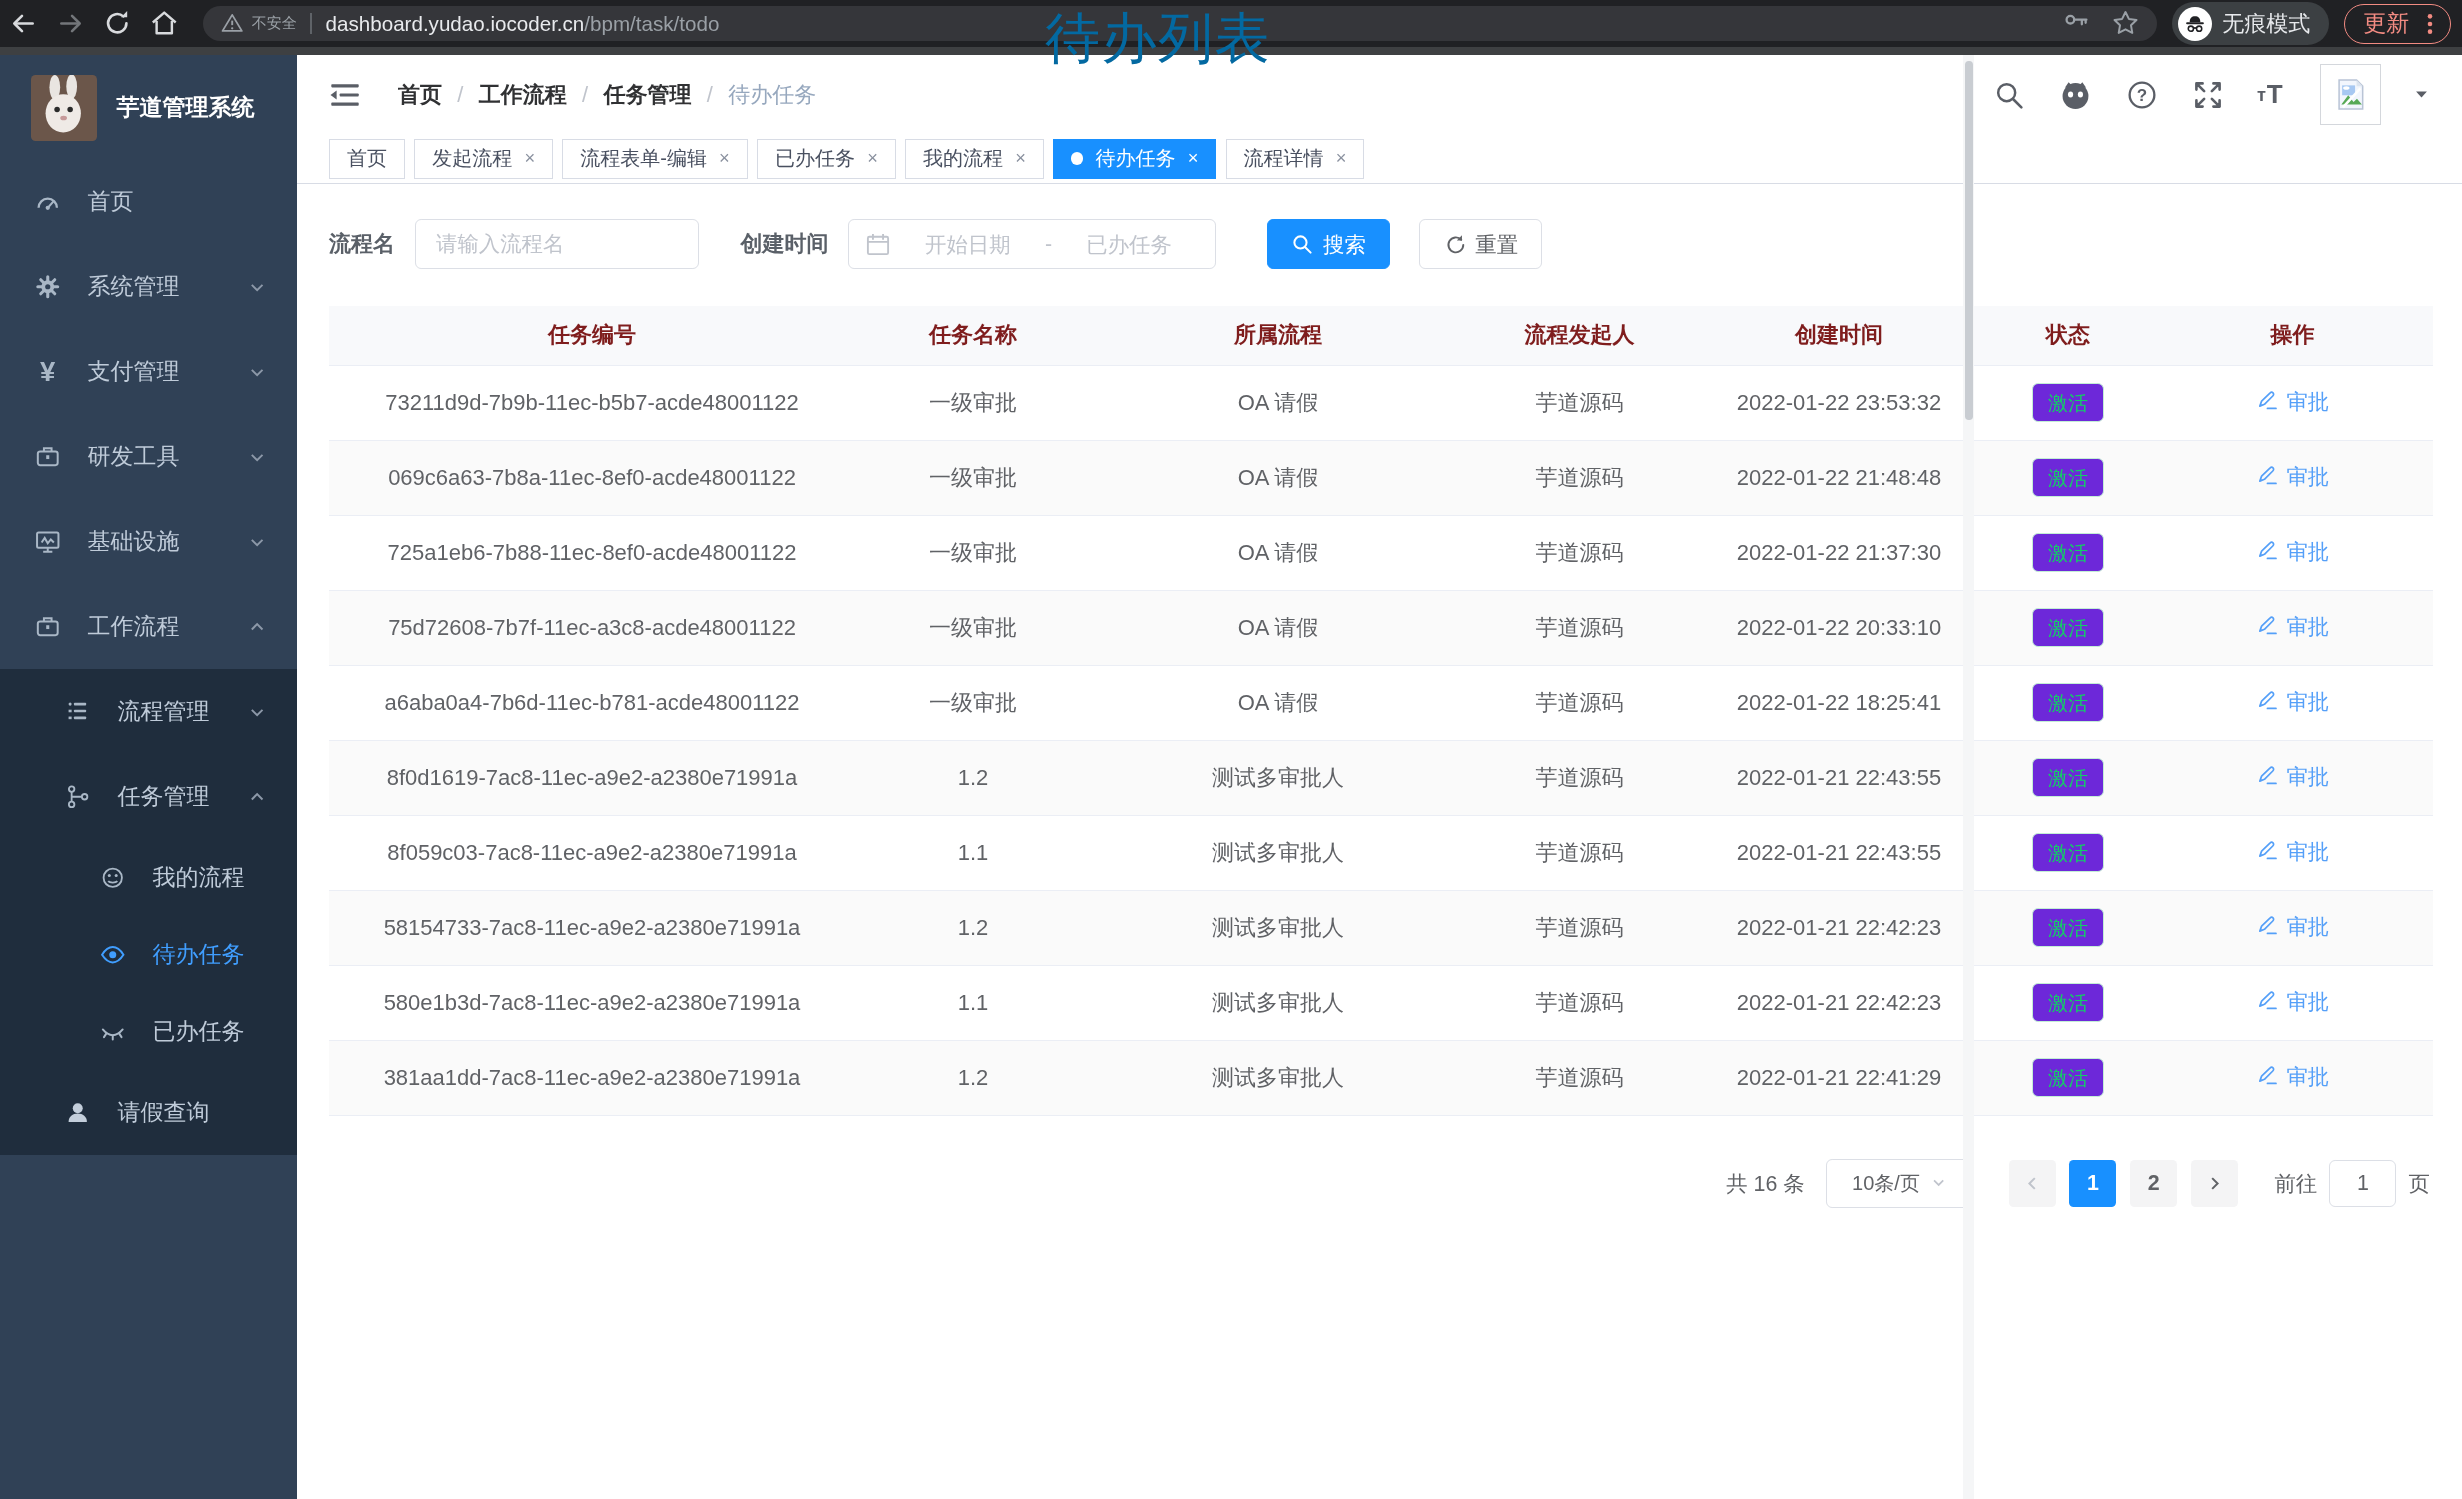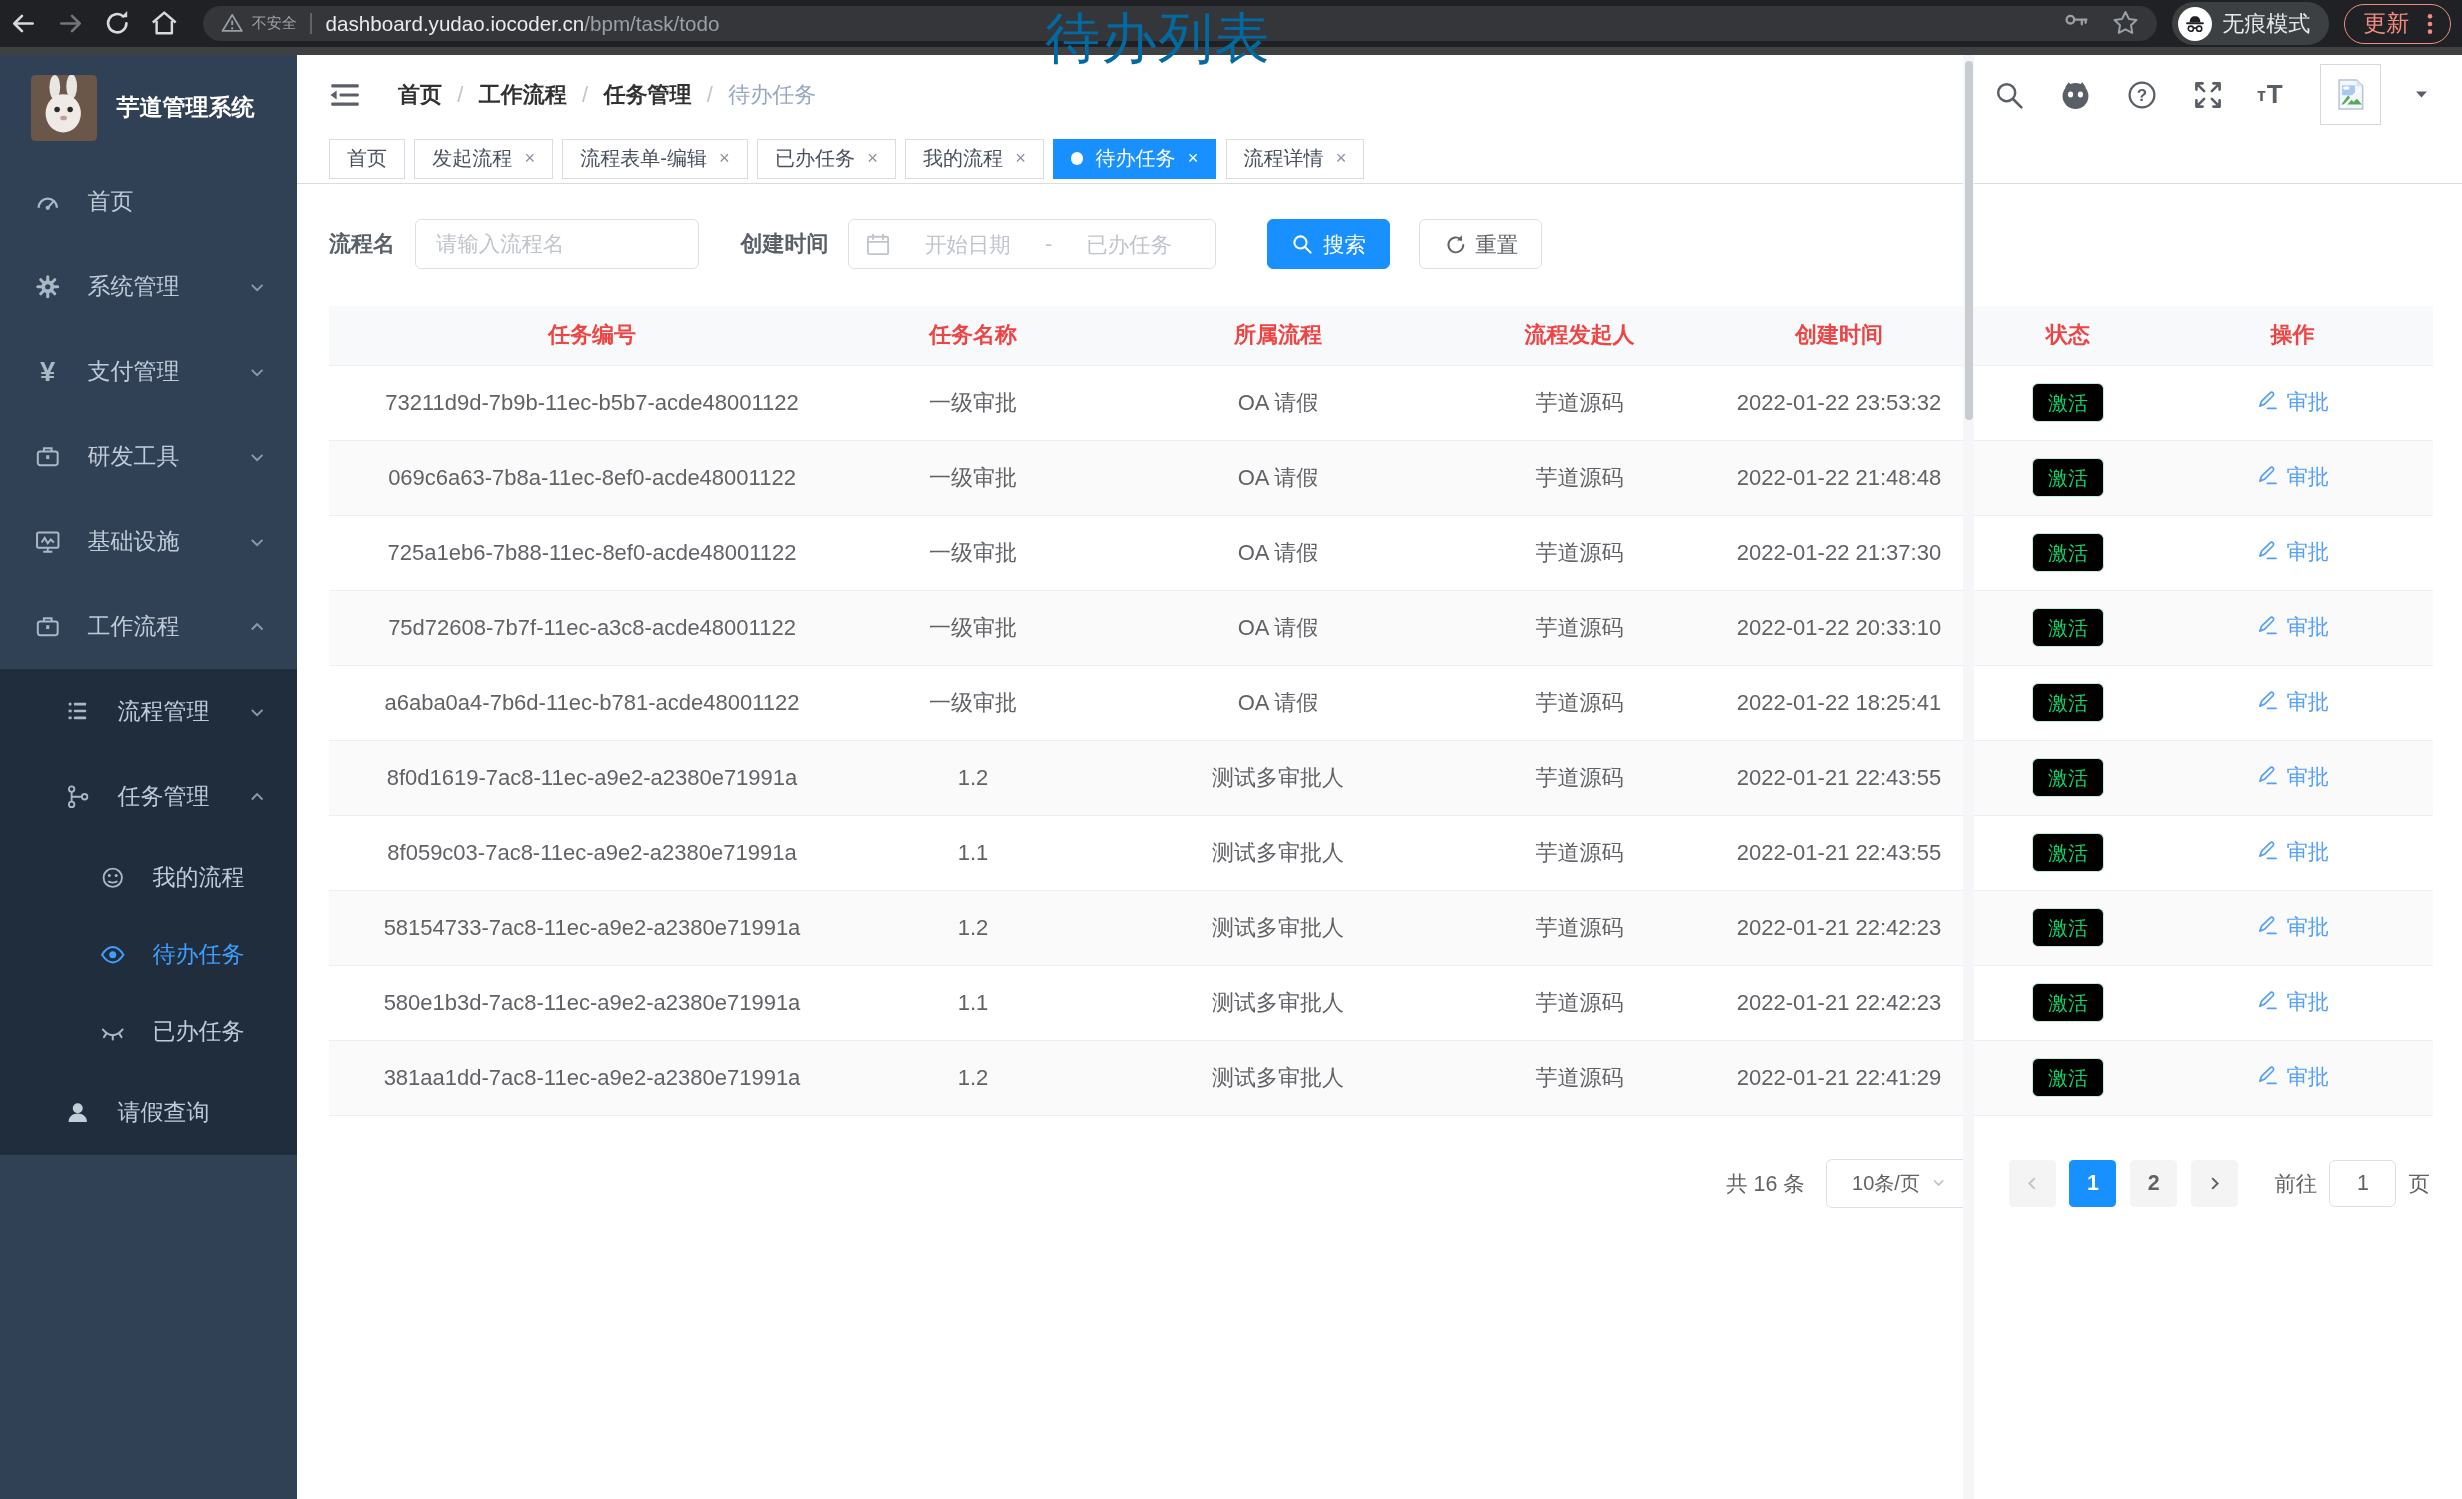--- a/index.html
+++ b/index.html
@@ -87,26 +87,26 @@
     display:flex; align-items:center; padding:0 15.3px; gap:6.1px; }
   .date-ph { color:#c0c4cc; font-size:21.4px; flex:1; text-align:center; }
   .date-sep { color:#c0c4cc; font-size:21.4px; }
   .btn { height:50px; border-radius:6.1px; display:flex; align-items:center; gap:9.2px;
     padding:0 23px; font-size:21.4px; cursor:pointer; margin-left:9.2px; }
   .btn-search { background:#1890ff; color:#fff; border:1.5px solid #1890ff; }
   .btn-reset { background:#fff; color:#606266; border:1.5px solid #dcdfe6; }
 
   
   .task-table { margin:37px 32px 0; width:2104px; border-collapse:collapse; table-layout:fixed; }
-  .task-table th { height:59px; background:#f8f9fb; font-size:22px; color:#ef4444; font-weight:700;
+  .task-table th { height:59px; background:#f8f9fb; font-size:22px; color:#7f1d1d; font-weight:700;
     text-align:center; border-bottom:1.5px solid #ebeef5; }
   .task-table td { height:75px; font-size:22px; color:#606266; text-align:center;
     border-bottom:1.5px solid #ebeef5; white-space:nowrap; overflow:hidden; }
   .task-table tbody tr:nth-child(even) { background:#fafafa; }
-  .badge { display:inline-block; padding:7.6px 15.3px; background:#000000; border:1.5px solid #c3eed6;
+  .badge { display:inline-block; padding:7.6px 15.3px; background:#6d28d9; border:1.5px solid #c3eed6;
     border-radius:6.1px; color:#13ce66; font-size:20px; line-height:1.1; }
   .action-link { display:inline-flex; align-items:center; gap:7.6px; color:#549ff8;
     font-size:21.4px; text-decoration:none; cursor:pointer; }
 
   
   .pagination { display:flex; align-items:center; justify-content:flex-end;
     margin:43px 32px 0; gap:13.7px; font-size:21.4px; color:#606266; }
   .pg-total { margin-right:7.6px; }
   .size-select { width:146px; height:49px; border:1.5px solid #dcdfe6; border-radius:6.1px;
     display:flex; align-items:center; justify-content:center; gap:10.7px; color:#606266;

